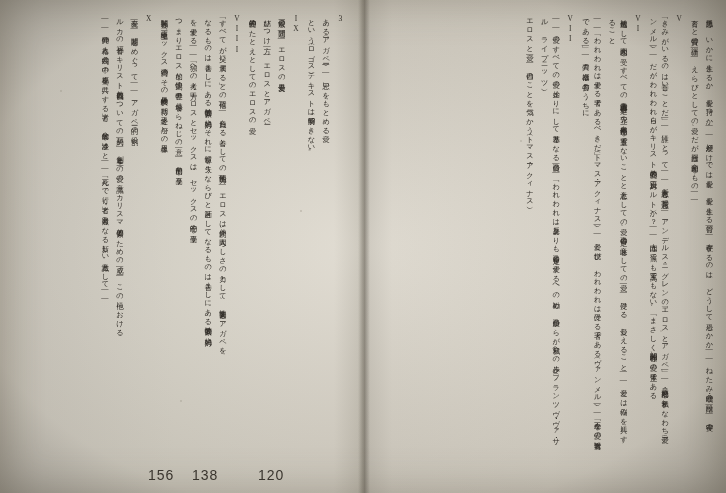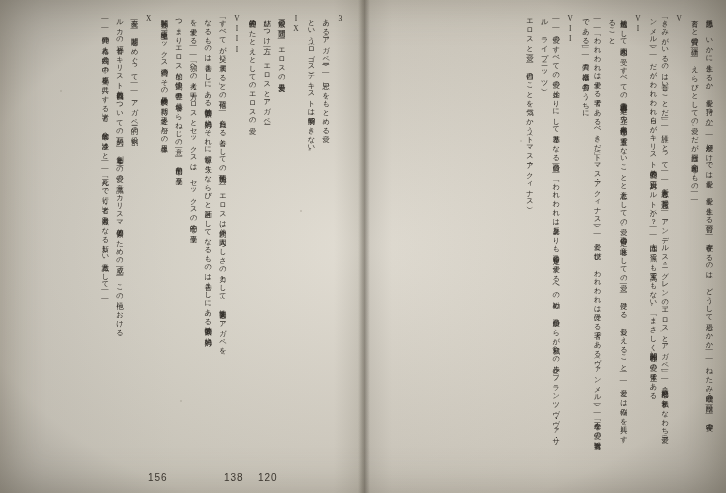--- a/index.html
+++ b/index.html
@@ -56,25 +56,25 @@
     height:auto;
   }
   .col.roman{
     font-size:7.4px;
     letter-spacing:1.2px;
     height:auto;
     color:#33302a;
   }
   .pagenum{
     position:absolute;bottom:10px;
-    font-size:10px;color:#3a352e;letter-spacing:1px;
+    font-size:14px;color:#3a352e;letter-spacing:1px;
     font-family:"Liberation Sans", sans-serif;
   }
   .pn-156{left:148px;}
-  .pn-138{left:224px;}
+  .pn-138{left:192px;}
   .pn-120{left:258px;margin-top:20px;}
 
   .specks{position:absolute;inset:0;pointer-events:none;}
   .speck{position:absolute;background:rgba(120,112,96,.25);border-radius:50%;}
 </style>
 </head>
 <body>
 
 <div id="spread">
   <div class="gutter"></div>

